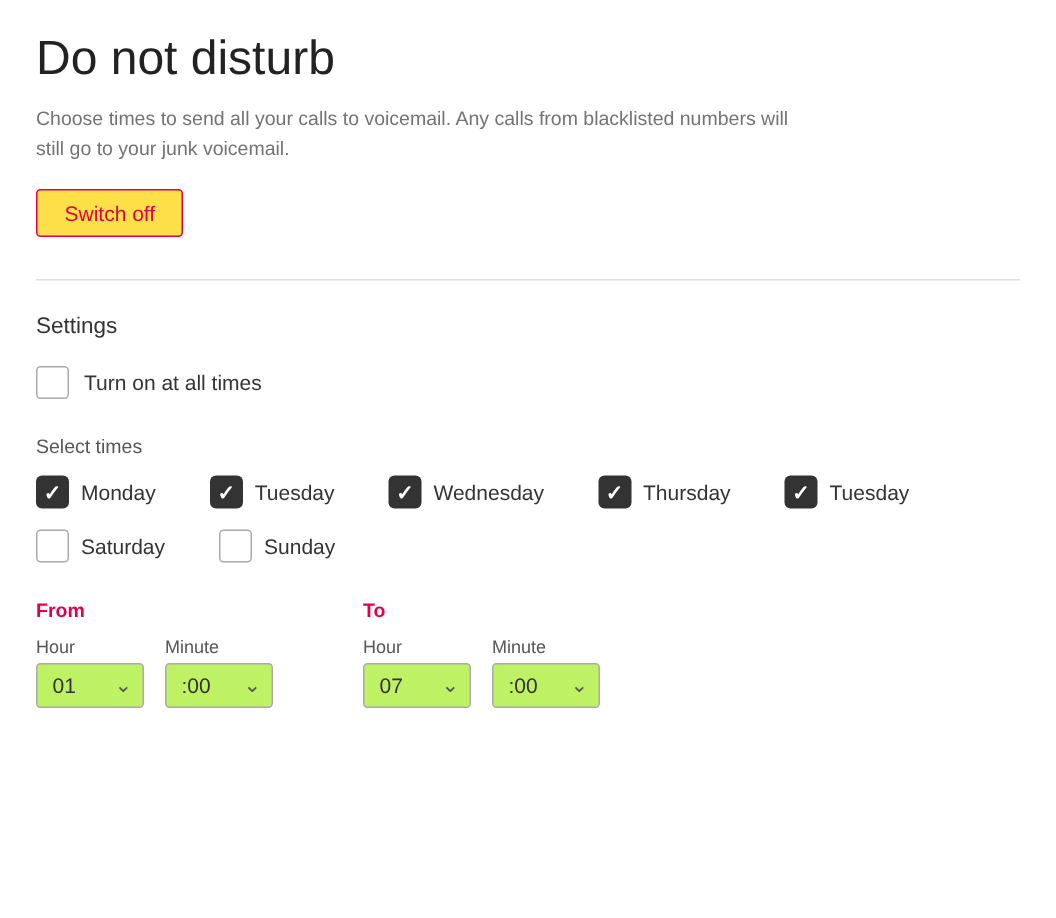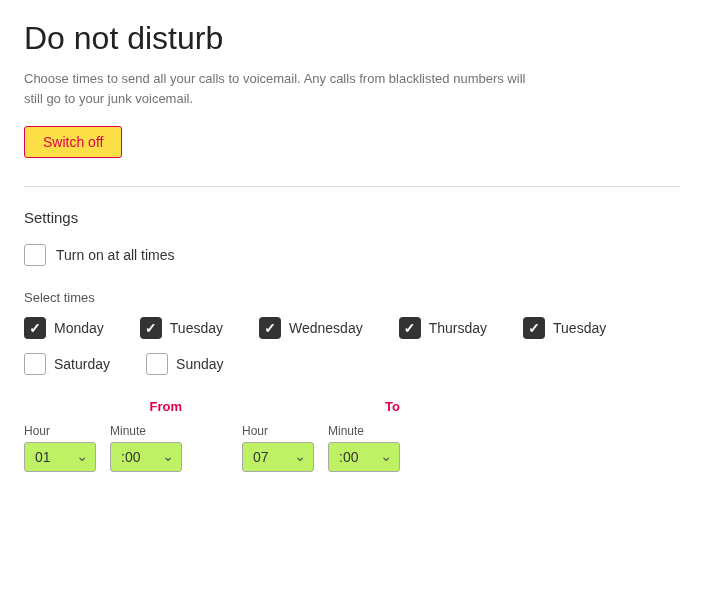--- a/index.html
+++ b/index.html
@@ -124,21 +124,20 @@
     .time-cols {
       display: flex;
       gap: 60px;
       align-items: flex-start;
     }
 
     .time-group {
       display: flex;
       flex-direction: column;
       gap: 6px;
-      align-items: flex-end;
     }
 
     .time-group-label {
       font-size: 13px;
       color: #e0004d;
       font-weight: 600;
       margin-bottom: 4px;
     }
 
     .hour-minute-row {

